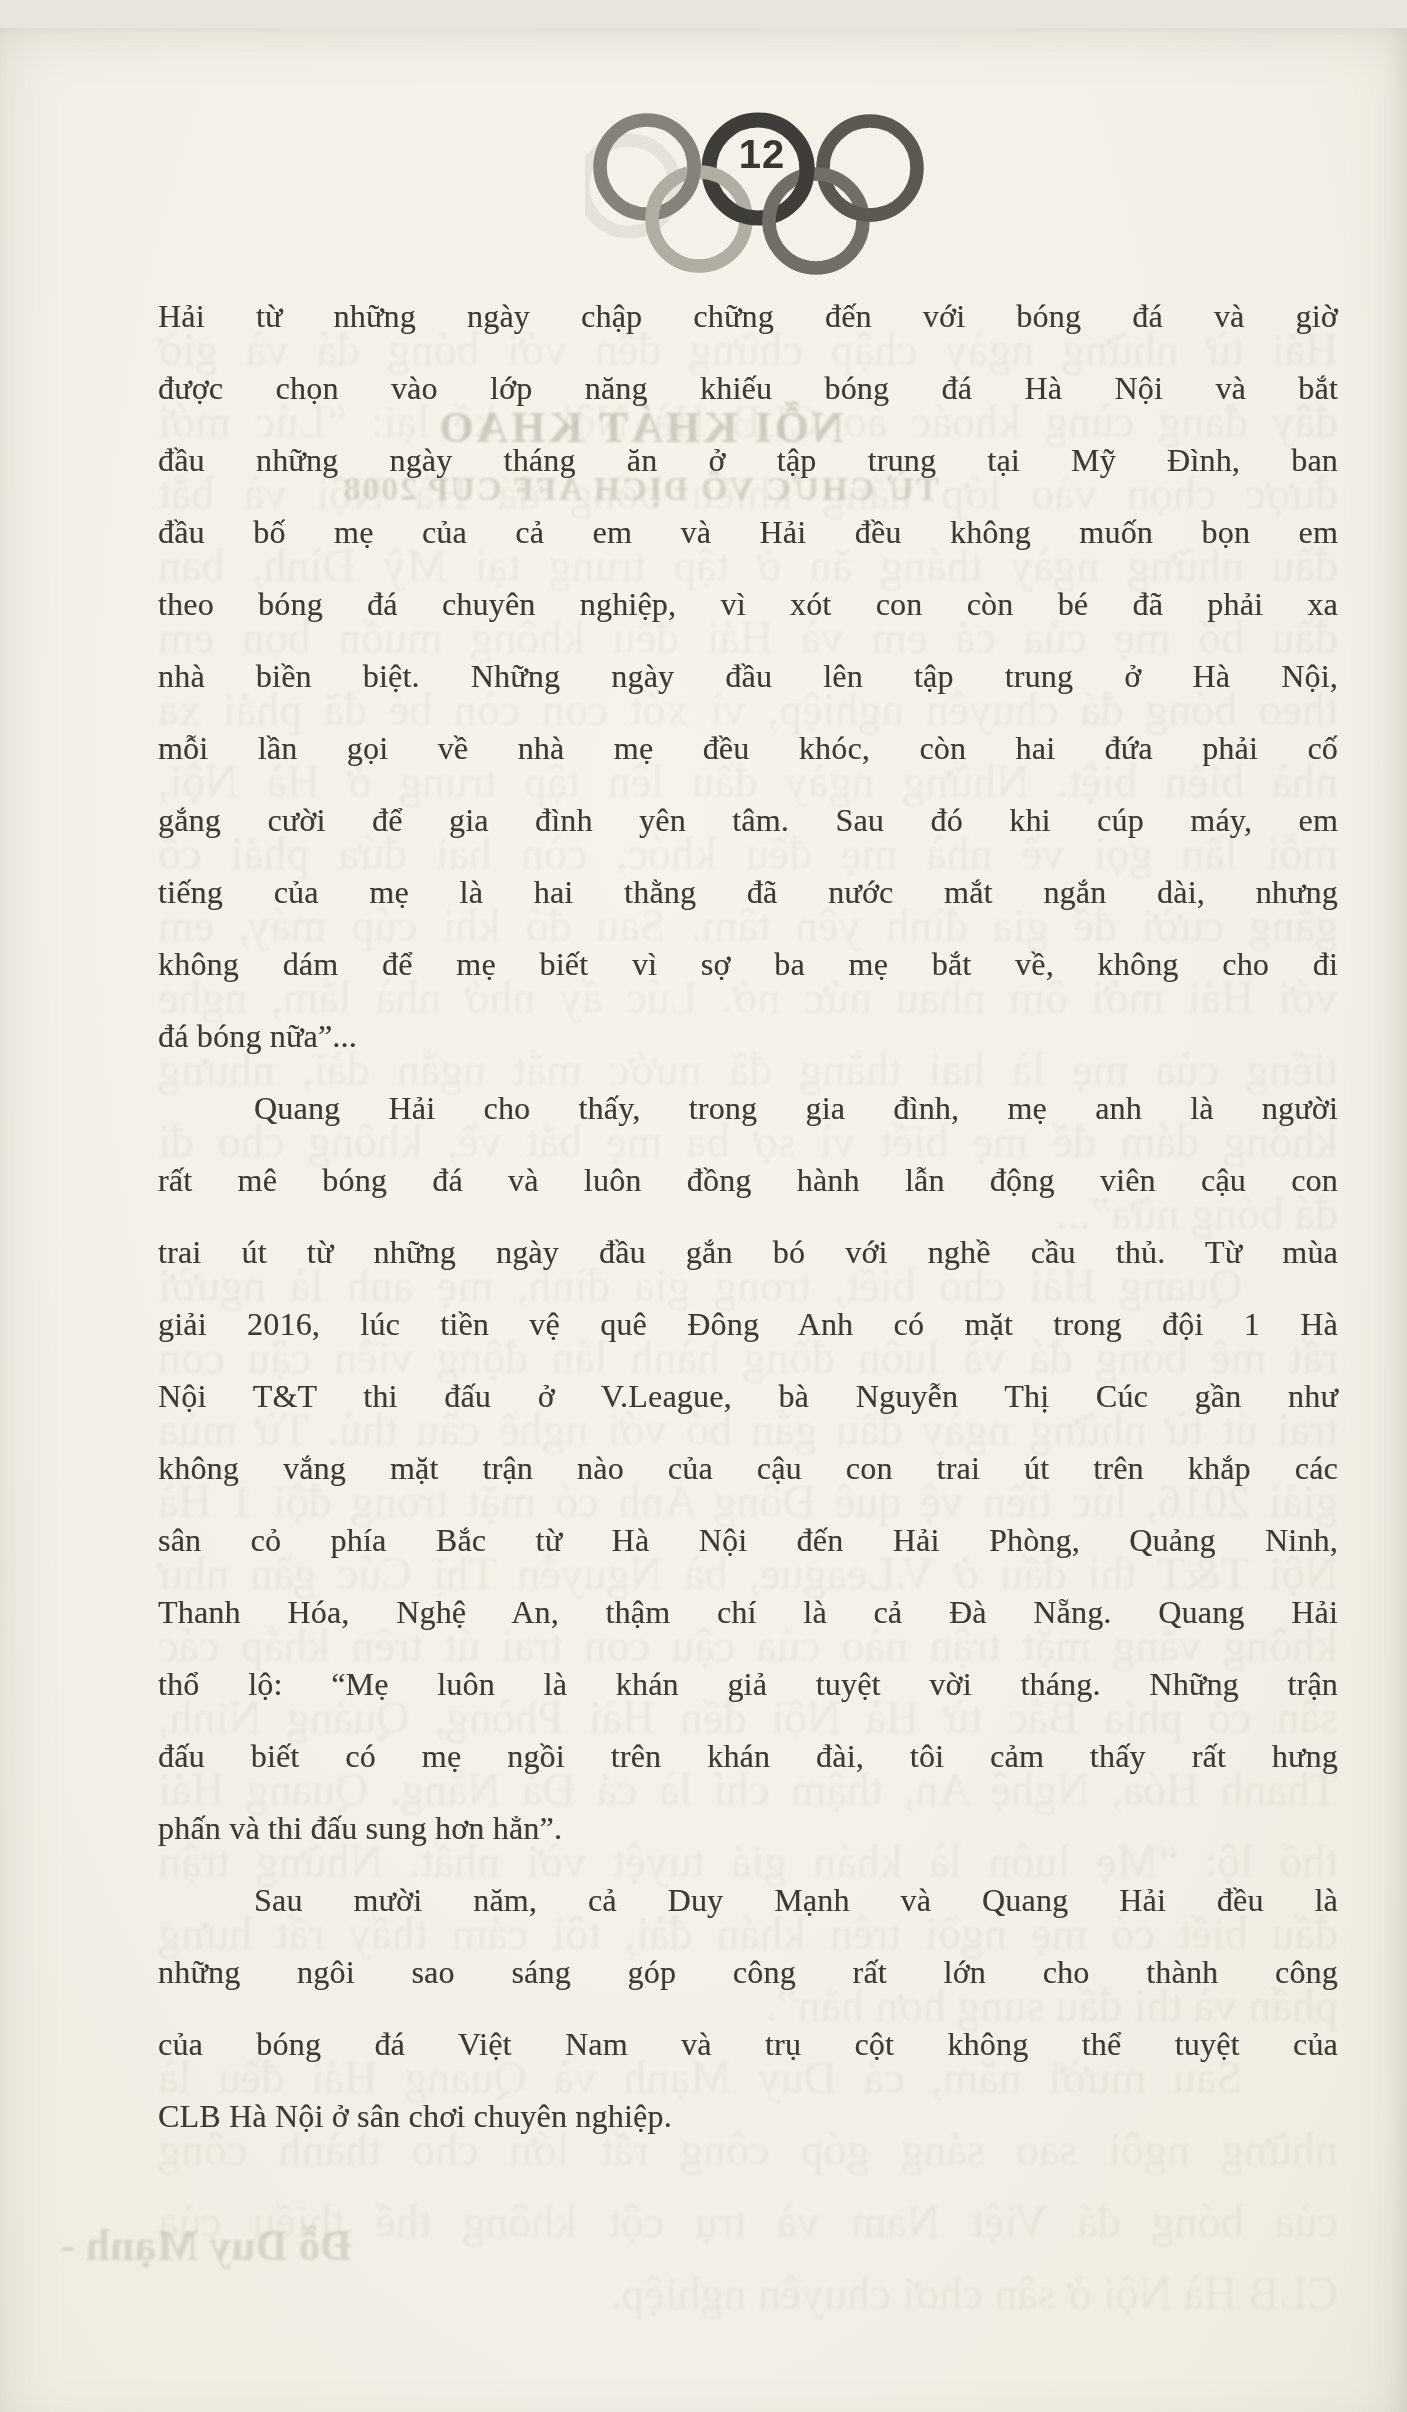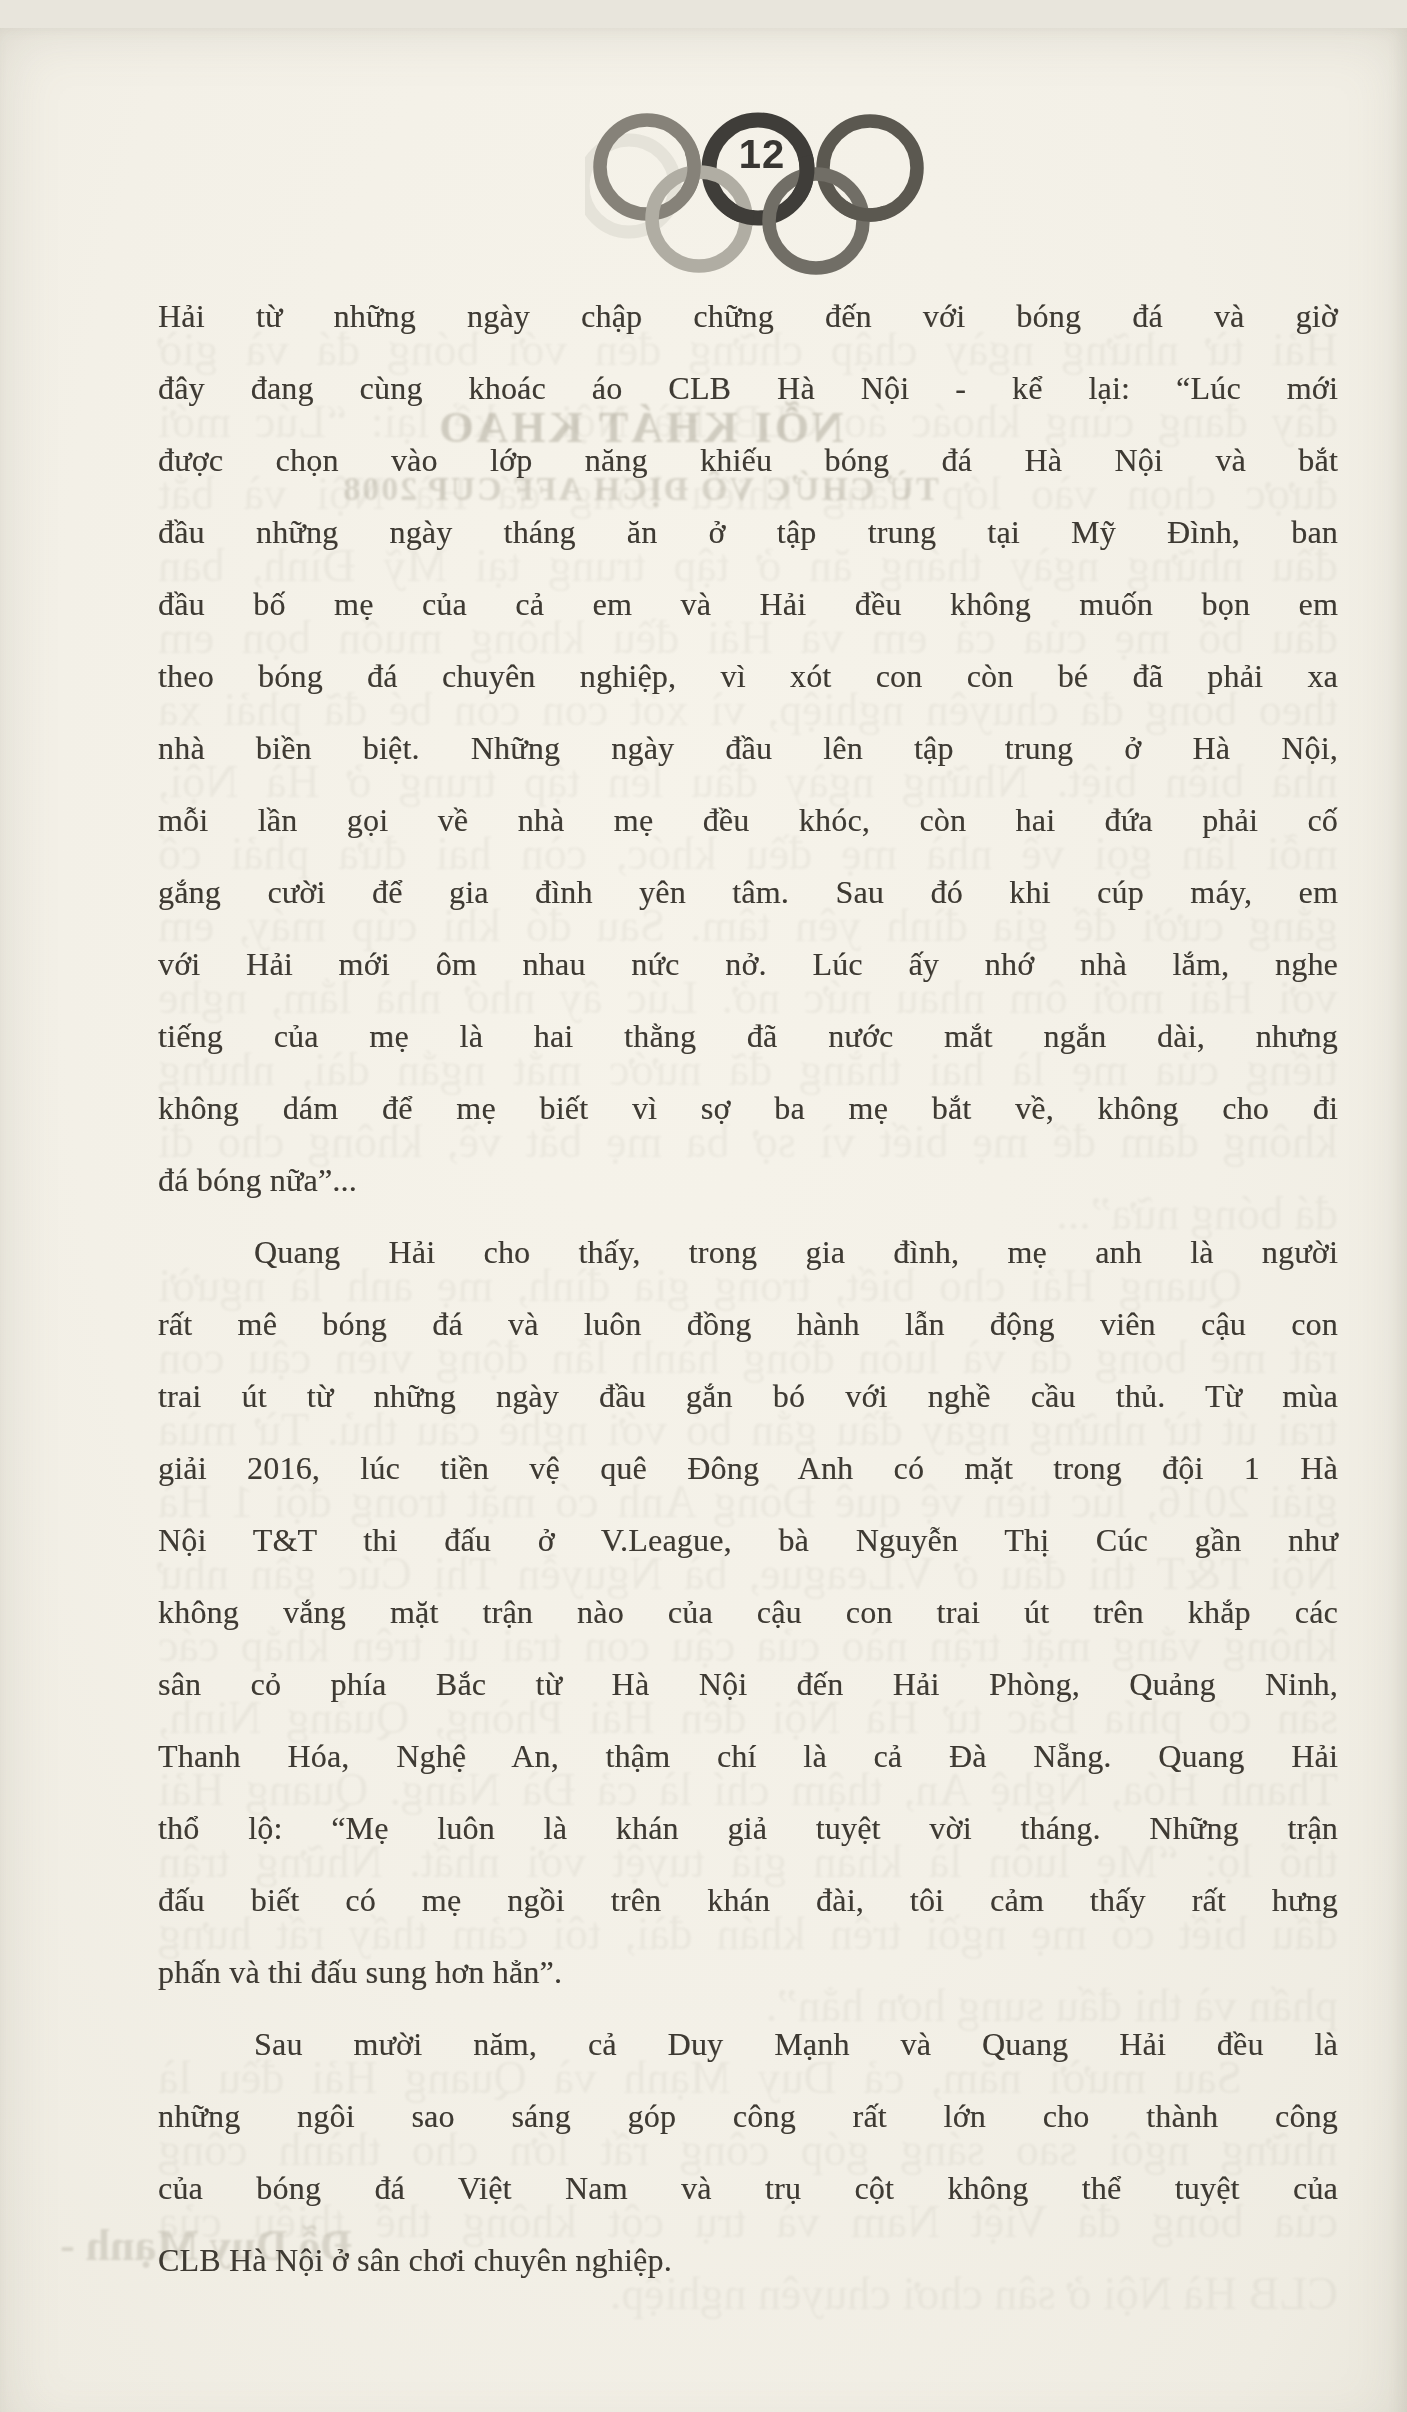--- a/index.html
+++ b/index.html
@@ -140,29 +140,27 @@
       <path d="M168.7,109.8 A49,49 0 0 1 134.4,91.2" fill="none" stroke-width="15" stroke="#3f3d39"></path>
       <path d="M220.3,48.3 A49,49 0 0 1 213.1,89.1" fill="none" stroke-width="15" stroke="#3f3d39"></path>
       <path d="M301.1,104.2 A47,47 0 0 1 258,98.5" fill="none" stroke-width="13.5" stroke="#5b5850"></path>
 
       <text class="ring-number" x="177" y="60" text-anchor="middle" fill="#383632">12</text>
     </svg>
   </div>
 
   <div class="text-block" id="lines">
       <div class="line">Hải từ những ngày chập chững đến với bóng đá và giờ</div>
-      <div class="line">đây đang cùng khoác áo CLB Hà Nội - kể lại: “Lúc mới</div>
       <div class="line">được chọn vào lớp năng khiếu bóng đá Hà Nội và bắt</div>
       <div class="line">đầu những ngày tháng ăn ở tập trung tại Mỹ Đình, ban</div>
       <div class="line">đầu bố mẹ của cả em và Hải đều không muốn bọn em</div>
       <div class="line">theo bóng đá chuyên nghiệp, vì xót con còn bé đã phải xa</div>
       <div class="line">nhà biền biệt. Những ngày đầu lên tập trung ở Hà Nội,</div>
       <div class="line">mỗi lần gọi về nhà mẹ đều khóc, còn hai đứa phải cố</div>
       <div class="line">gắng cười để gia đình yên tâm. Sau đó khi cúp máy, em</div>
-      <div class="line">với Hải mới ôm nhau nức nở. Lúc ấy nhớ nhà lắm, nghe</div>
       <div class="line">tiếng của mẹ là hai thằng đã nước mắt ngắn dài, nhưng</div>
       <div class="line">không dám để mẹ biết vì sợ ba mẹ bắt về, không cho đi</div>
       <div class="line end">đá bóng nữa”...</div>
       <div class="line indent">Quang Hải cho thấy, trong gia đình, mẹ anh là người</div>
       <div class="line">rất mê bóng đá và luôn đồng hành lẫn động viên cậu con</div>
       <div class="line">trai út từ những ngày đầu gắn bó với nghề cầu thủ. Từ mùa</div>
       <div class="line">giải 2016, lúc tiền vệ quê Đông Anh có mặt trong đội 1 Hà</div>
       <div class="line">Nội T&amp;T thi đấu ở V.League, bà Nguyễn Thị Cúc gần như</div>
       <div class="line">không vắng mặt trận nào của cậu con trai út trên khắp các</div>
       <div class="line">sân cỏ phía Bắc từ Hà Nội đến Hải Phòng, Quảng Ninh,</div>

